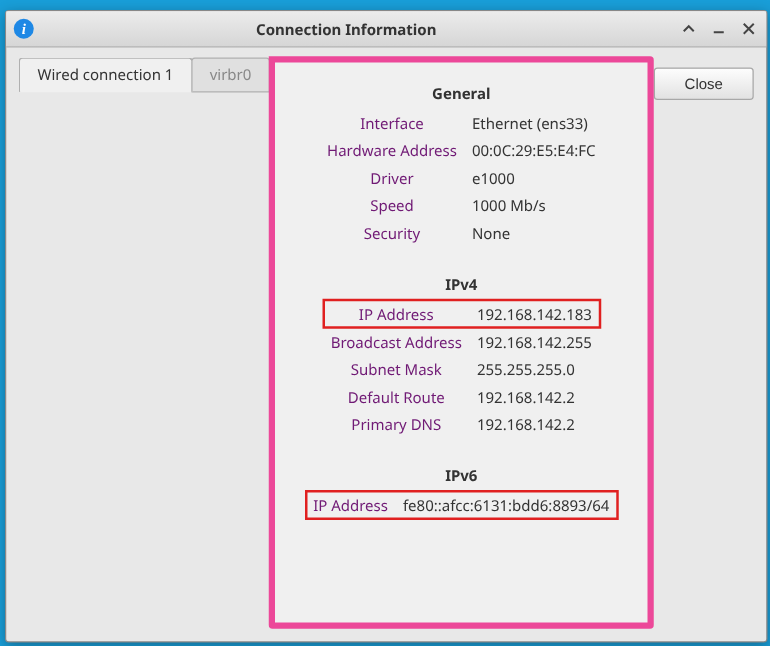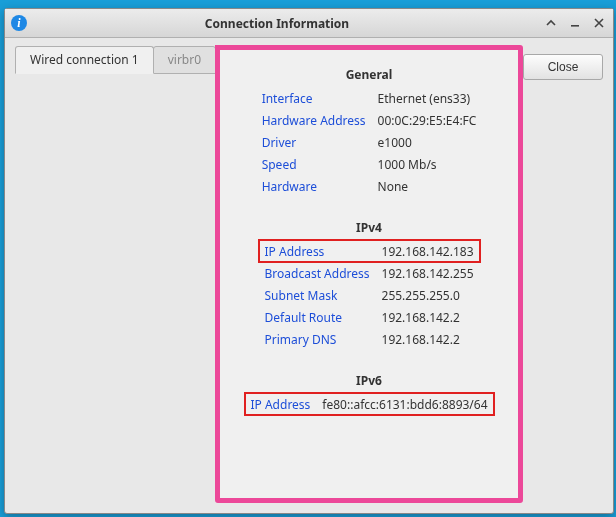--- a/index.html
+++ b/index.html
@@ -122,22 +122,22 @@
     margin: 0 auto;
     border-collapse: collapse;
   }
   table.kv td {
     font-size: 12px;
     padding: 2px 6px;
     vertical-align: middle;
     height: 18px;
   }
   table.kv td.key {
-    text-align: left;
-    color: #1d4ed8;
+    text-align: center;
+    color: #701a75;
     white-space: nowrap;
   }
   table.kv td.val {
     text-align: left;
     color: #333;
     white-space: nowrap;
   }
   .hl {
     outline: 2px solid #e02020;
     outline-offset: -1px;
@@ -208,21 +208,21 @@
         </tr>
         <tr>
           <td class="key">Driver</td>
           <td class="val">e1000</td>
         </tr>
         <tr>
           <td class="key">Speed</td>
           <td class="val">1000 Mb/s</td>
         </tr>
         <tr>
-          <td class="key">Hardware</td>
+          <td class="key">Security</td>
           <td class="val">None</td>
         </tr>
       </tbody>
         </table>
 
       <div class="section-title" style="margin-top:22px">IPv4</div>
       <table class="kv">
         <tbody>
             <tr class="hl">
           <td class="key">IP Address</td>

